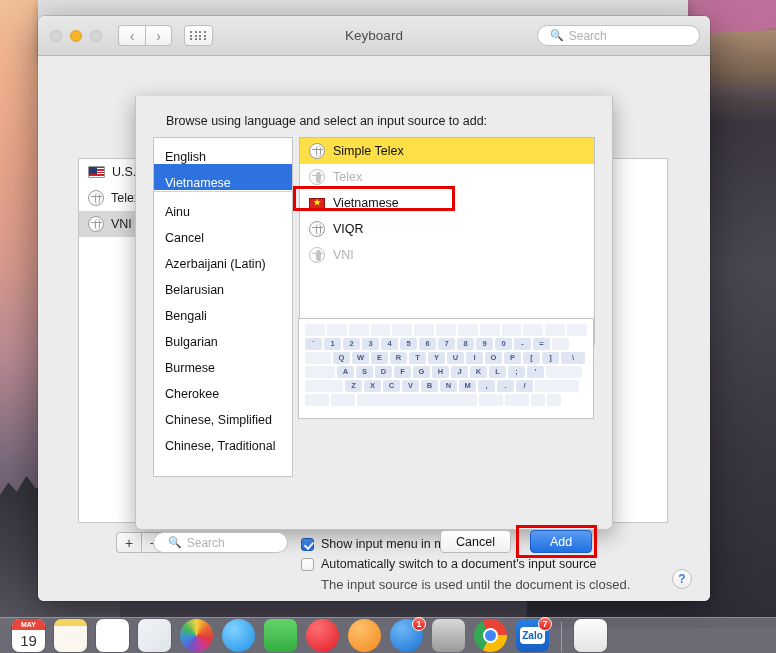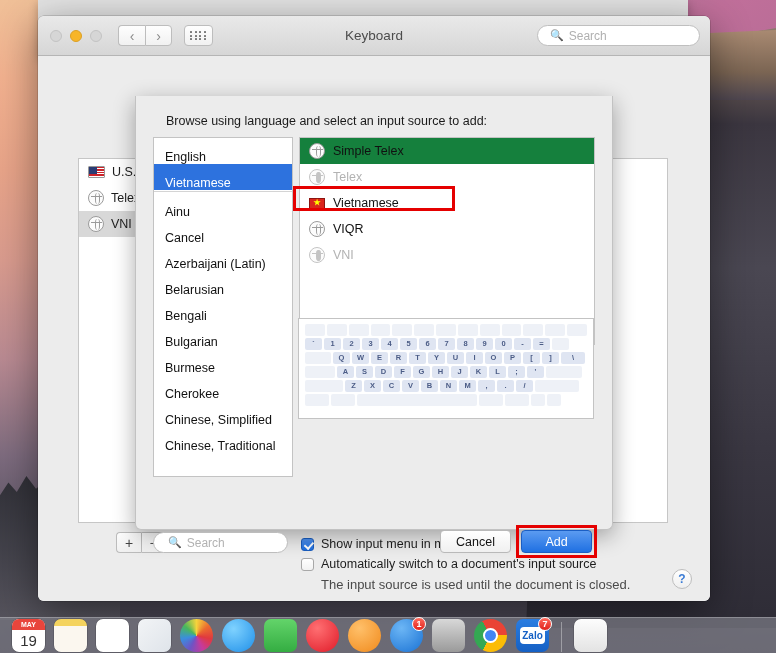--- a/index.html
+++ b/index.html
@@ -197,21 +197,21 @@
     padding-left: 11px; font-size: 12.5px; color:#111;
   }
   .lang-row.sel { background:#2d72de; color:#fff; }
   .lang-sep { height:1px; background:#d4d4d4; margin: 1px 0; }
 
   #ime-list {
     width: 296px; height: 208px; margin-left: 6px;
     background:#fff; border:1px solid #c3c3c3; overflow:hidden;
   }
   .ime-row { height:26px; display:flex; align-items:center; gap:8px; padding-left:9px; font-size:12.5px; color:#111; }
-  .ime-row.head { background:#15803d; }
+  .ime-row.head { background:#fde047; }
   .ime-row.dimtxt { color:#b3b3b3; }
   .flag-vn {
     width:16px; height:11px; background:#da251d; border:.5px solid #8c1410;
     display:flex; align-items:center; justify-content:center; flex:none;
   }
   .flag-vn b { color:#ffff00; font-size:8px; line-height:8px; }
 
   #ime-highlight {
     position:absolute; left: 157px; top: 90px; width: 162px; height: 25px;
     border: 3px solid #e50000; pointer-events:none; z-index: 5;
@@ -245,21 +245,21 @@
     position:absolute; top: 96px; height: 23px;
     border-radius: 4px; font-size: 12.5px;
     display:flex; align-items:center; justify-content:center;
   }
   #cancel-btn {
     right: 86px; width: 71px;
     background:linear-gradient(to bottom,#fff,#f0f0f0);
     border:.5px solid #b9b9b9; color:#131313;
   }
   #add-btn {
-    right: 5px; width: 71px;
+    right: 5px; width: 62px;
     background:linear-gradient(to bottom,#5b9bf1,#1f70e2);
     border:.5px solid #1a5ec4; color:#fff;
   }
   #add-highlight {
     position:absolute; right: 0px; top: 91px; width: 81px; height: 33px;
     border:3px solid #e50000; pointer-events:none;
   }
 
   
   #dock {

